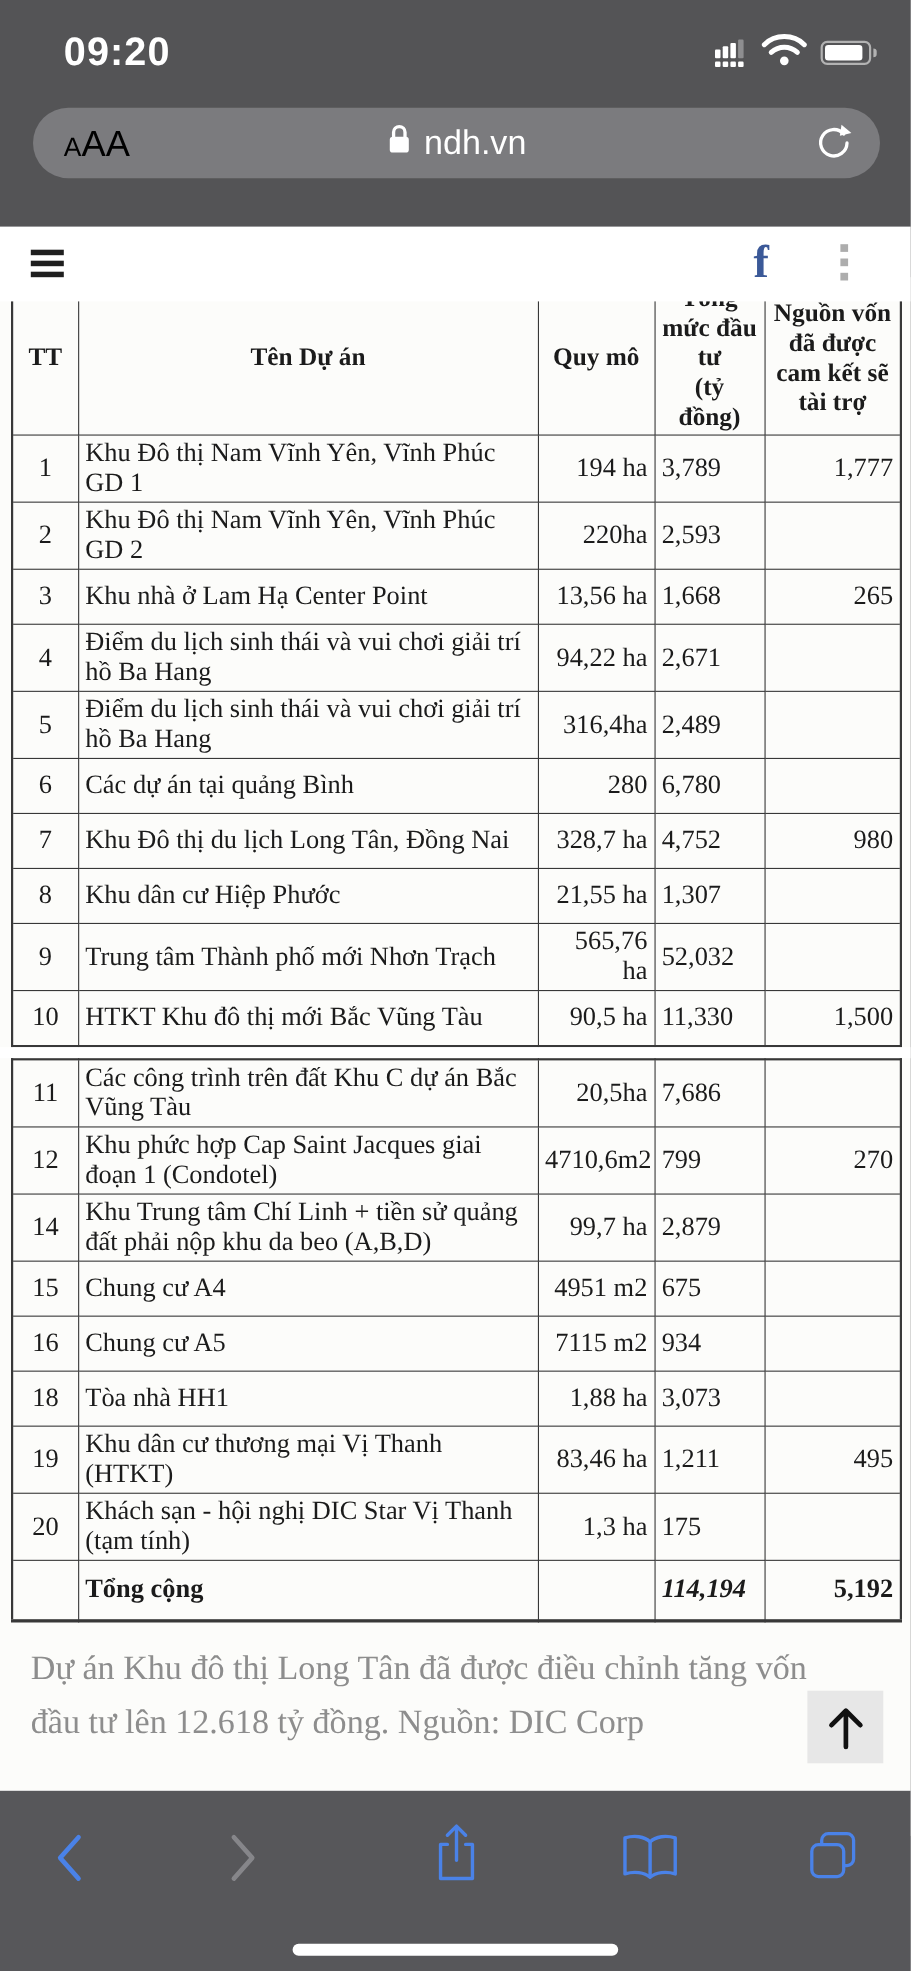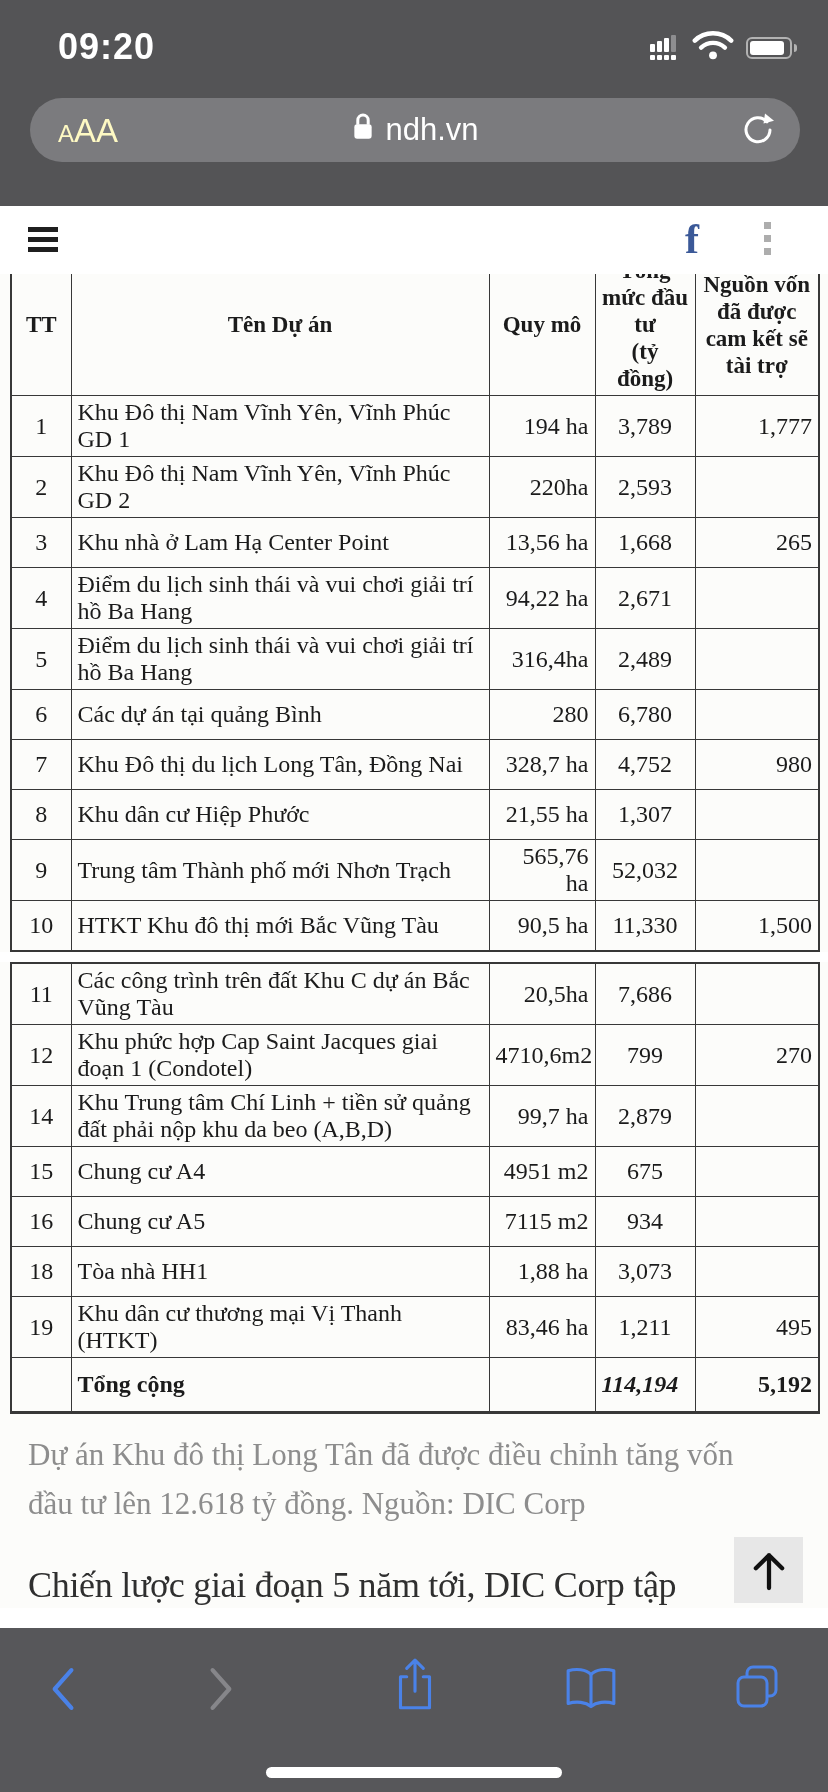--- a/index.html
+++ b/index.html
@@ -19,21 +19,21 @@
   .cell-bars i:nth-child(4){height:17px;background:#8e8e90;}
   .cell-dots{display:flex;gap:2px;}
   .cell-dots i{display:block;width:5px;height:5px;background:#fff;border-radius:1px;}
   .battery{position:relative;width:46px;height:22px;}
   .battery .case{position:absolute;inset:0;border:2px solid rgba(255,255,255,.55);border-radius:6px;}
   .battery .fill{position:absolute;top:4px;left:4px;width:34px;height:14px;background:#fff;border-radius:3px;}
   .battery .cap{position:absolute;right:-5px;top:7px;width:3px;height:8px;background:rgba(255,255,255,.55);
                 border-radius:0 3px 3px 0;}
 
   .url-pill{position:absolute;top:98px;left:30px;width:770px;height:64px;background:#7b7b7e;border-radius:32px;}
-  .reader-btn{position:absolute;left:28px;top:14px;color:#fef9c3;cursor:default;}
+  .reader-btn{position:absolute;left:28px;top:14px;color:#000000;cursor:default;}
   .reader-btn .a1{font-size:24px;}
   .reader-btn .a2{font-size:33px;}
   .url-center{position:absolute;left:0;right:0;top:0;bottom:0;display:flex;align-items:center;
               justify-content:center;gap:10px;color:#fff;font-size:31px;}
   .reload{position:absolute;right:24px;top:14px;width:36px;height:36px;}
 
   
   .page-header{position:absolute;top:206px;left:0;right:0;height:68px;background:#fff;z-index:5;}
   .menu-btn{position:absolute;left:28px;top:21px;width:30px;height:25px;display:flex;flex-direction:column;
             justify-content:space-between;}
@@ -49,21 +49,21 @@
   table.doc{border-collapse:collapse;table-layout:fixed;width:808px;margin-left:10px;
             border:2px solid #383838;background:#fcfcfa;}
   table.doc td, table.doc th{border:1px solid #383838;font-size:24px;line-height:27px;
             padding:3px 6px;overflow:hidden;}
   table.doc th{font-weight:700;text-align:center;vertical-align:middle;}
   tr.head-row th{height:120px;font-size:23px;}
   th.pre{white-space:pre-line;}
   td.c-tt{text-align:center;}
   td.c-name{text-align:left;padding-left:12px;}
   td.c-scale{text-align:right;padding-right:8px;}
-  td.c-inv{text-align:center;padding-right:26px;}
+  td.c-inv{text-align:left;padding-right:26px;}
   td.c-com{text-align:right;padding-right:6px;margin-left:40px;}
   tbody.sec td{height:43px;vertical-align:middle;}
   td.merge-below{border-bottom-style:hidden;}
   td.merge-above{border-top-style:hidden;}
   .tbl-gap{height:10px;background:#fff;}
   #tableB{border-bottom-width:3px;}
   tr.total-row td{height:47px;font-weight:700;vertical-align:middle;}
   tr.total-row .t-label{}
   tr.total-row .t-inv{text-align:right;padding-right:22px;font-style:italic;}
   tr.total-row .t-com{text-align:right;padding-right:6px;}
@@ -238,20 +238,27 @@
     <td class="c-inv">3,073</td>
     <td class="c-com"></td>
   </tr>
           <tr>
     <td class="c-tt">19</td>
     <td class="c-name">Khu dân cư thương mại Vị Thanh (HTKT)</td>
     <td class="c-scale">83,46 ha</td>
     <td class="c-inv">1,211</td>
     <td class="c-com">495</td>
   </tr>
+          <tr>
+    <td class="c-tt">20</td>
+    <td class="c-name">Khách sạn - hội nghị DIC Star Vị Thanh (tạm tính)</td>
+    <td class="c-scale">1,3 ha</td>
+    <td class="c-inv">175</td>
+    <td class="c-com"></td>
+  </tr>
         </tbody>
       <tbody>
         <tr class="total-row">
           <td></td>
           <td class="t-label">Tổng cộng</td>
           <td></td>
           <td class="t-inv">114,194</td>
           <td class="t-com">5,192</td>
         </tr>
       </tbody>

